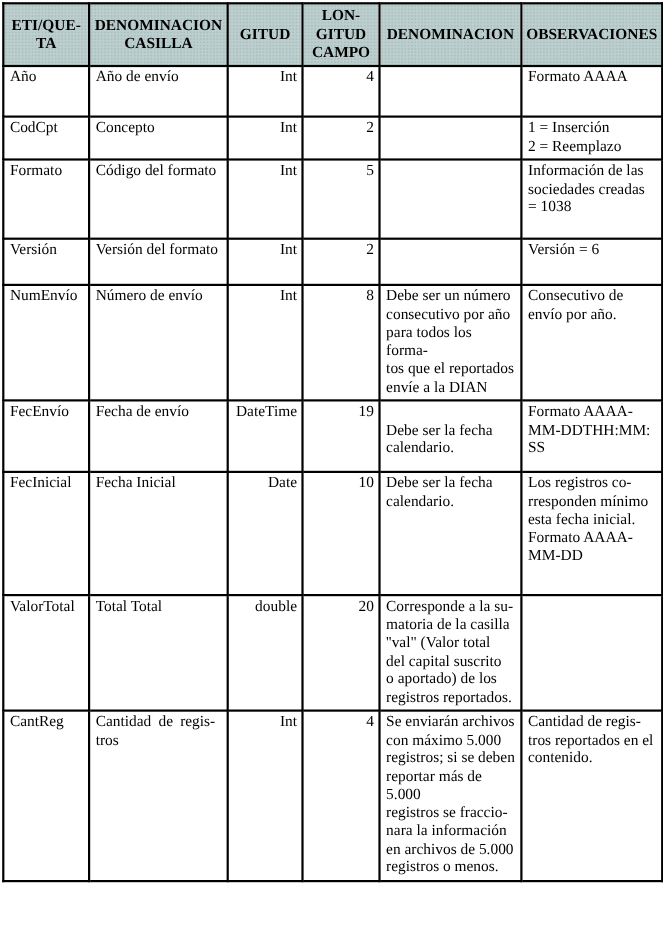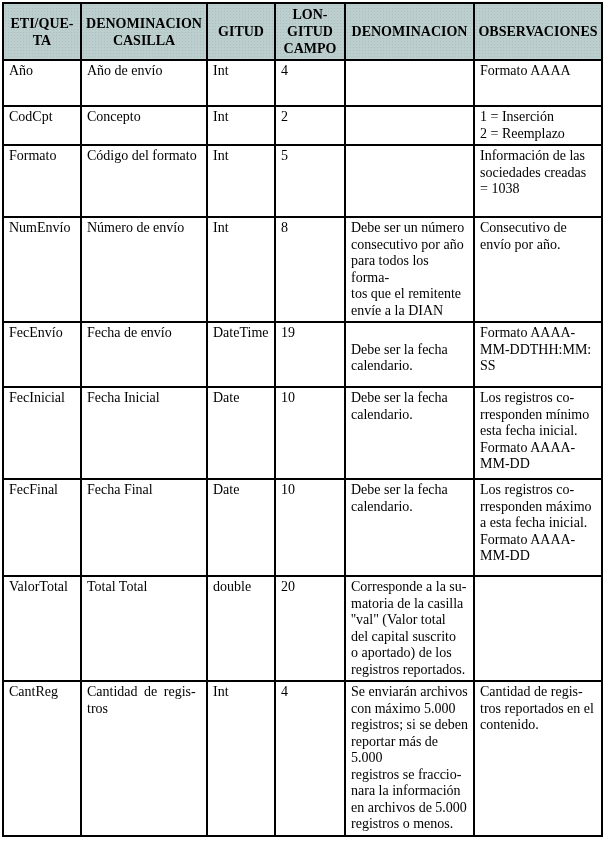--- a/index.html
+++ b/index.html
@@ -31,21 +31,21 @@
   table.doc-table th {
     background-color: #bccfce;
     background-image: radial-gradient(#a9c0bf 1px, rgba(0,0,0,0) 1px);
     background-size: 3px 3px;
     text-align: center;
     vertical-align: middle;
     font-weight: bold;
     padding: 2px 2px;
     line-height: 17px;
   }
-  td.c-center { text-align: left; }
+  td.c-center { text-align: right; }
   td.c-justify { word-spacing: 3px; }
 </style>
 </head>
 <body>
 
 <table class="doc-table">
   <colgroup>
     <col style="width:78px">
     <col style="width:126px">
     <col style="width:68px">
@@ -88,68 +88,63 @@
     <tr style="height:72px">
       <td>Formato</td>
       <td>Código del formato</td>
       <td class="c-center">Int</td>
       <td class="c-center">5</td>
       <td></td>
       <td>Información de las
 sociedades creadas
 = 1038</td>
     </tr>
+    <tr style="height:42px">
+      <td>Versión</td>
+      <td>Versión del formato</td>
+      <td class="c-center">Int</td>
+      <td class="c-center">2</td>
+      <td></td>
+      <td>Versión = 6</td>
+    </tr>
     <tr style="height:93px">
       <td>NumEnvío</td>
       <td>Número de envío</td>
       <td class="c-center">Int</td>
       <td class="c-center">8</td>
       <td>Debe ser un número
 consecutivo por año
 para todos los forma-
-tos que el remitente
+tos que el reportados
 envíe a la DIAN</td>
       <td>Consecutivo de
 envío por año.</td>
     </tr>
     <tr style="height:65px">
       <td>FecEnvío</td>
       <td>Fecha de envío</td>
       <td class="c-center">DateTime</td>
       <td class="c-center">19</td>
       <td>
 Debe ser la fecha
 calendario.</td>
       <td>Formato AAAA-
 MM-DDTHH:MM:
 SS</td>
     </tr>
-    <tr style="height:92px">
+    <tr style="height:112px">
       <td>FecInicial</td>
       <td>Fecha Inicial</td>
       <td class="c-center">Date</td>
       <td class="c-center">10</td>
       <td>Debe ser la fecha
 calendario.</td>
       <td>Los registros co-
 rresponden mínimo
 esta fecha inicial.
-Formato AAAA-
-MM-DD</td>
-    </tr>
-    <tr style="height:97px">
-      <td>FecFinal</td>
-      <td>Fecha Final</td>
-      <td class="c-center">Date</td>
-      <td class="c-center">10</td>
-      <td>Debe ser la fecha
-calendario.</td>
-      <td>Los registros co-
-rresponden máximo
-a esta fecha inicial.
 Formato AAAA-
 MM-DD</td>
     </tr>
     <tr style="height:95px">
       <td>ValorTotal</td>
       <td>Total Total</td>
       <td class="c-center">double</td>
       <td class="c-center">20</td>
       <td>Corresponde a la su-
 matoria de la casilla

